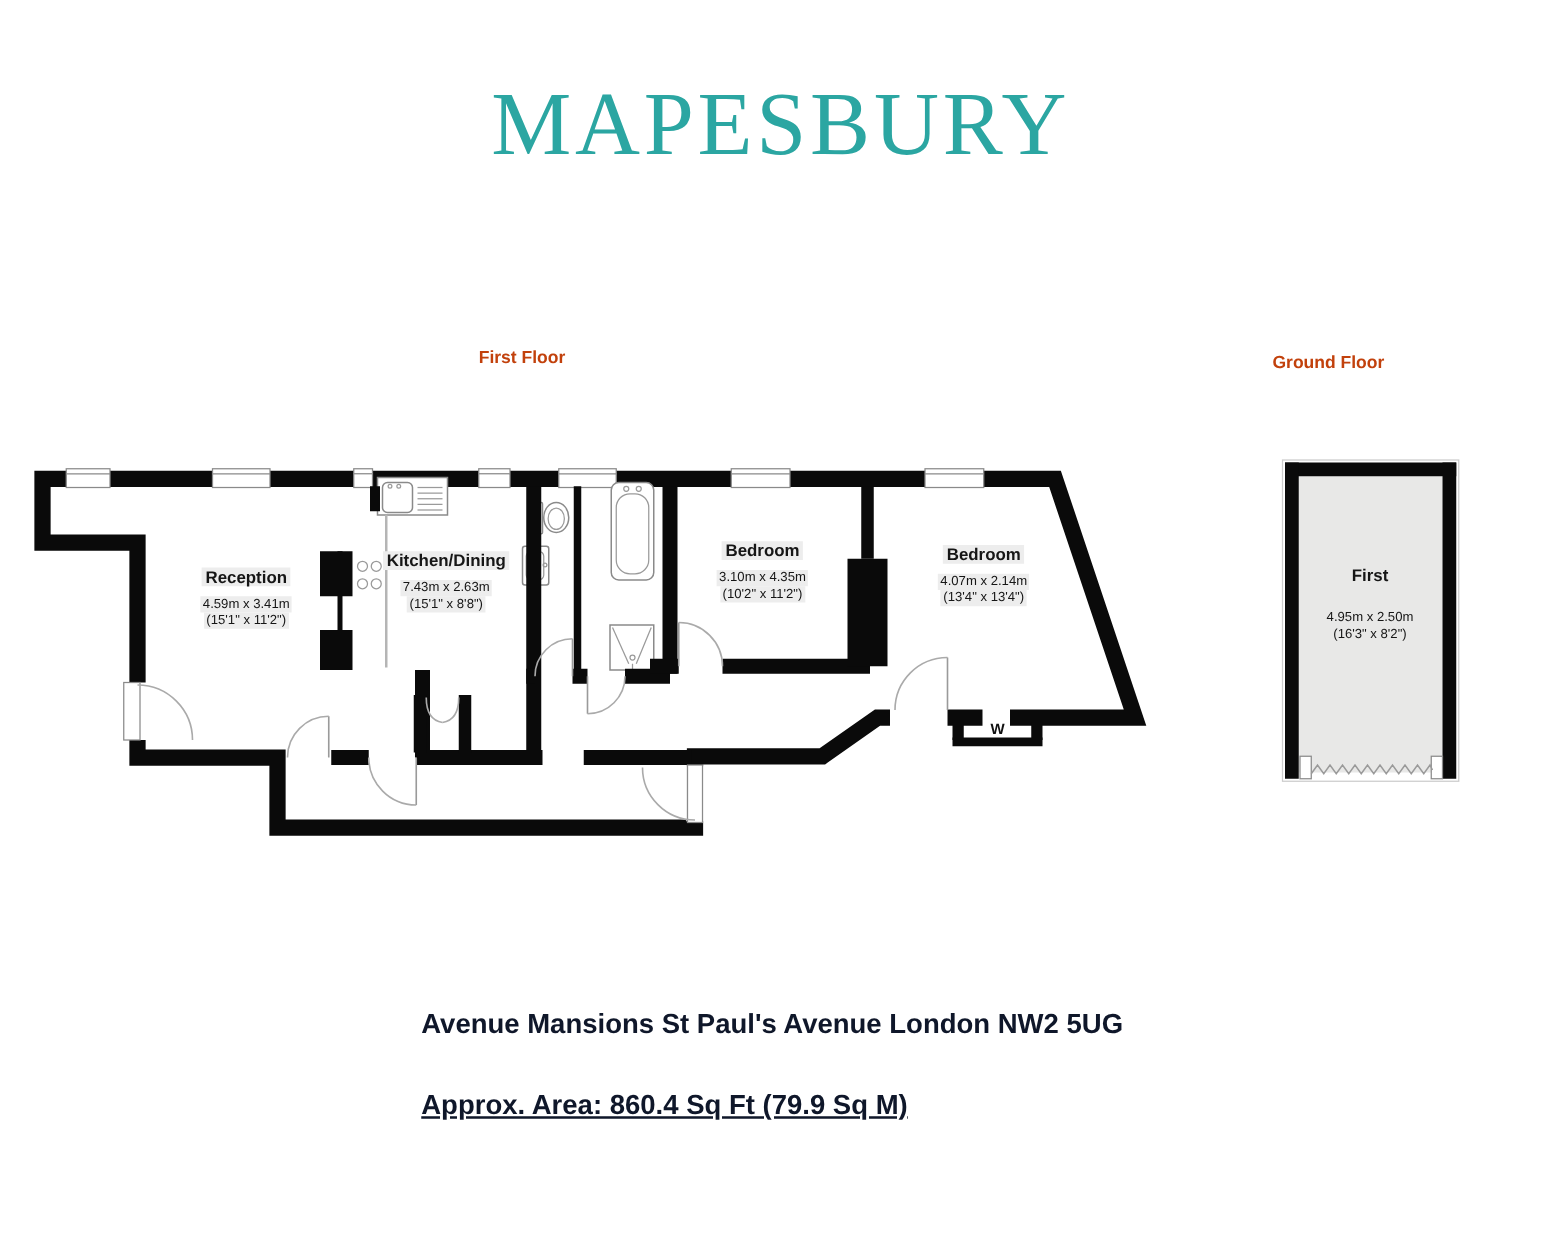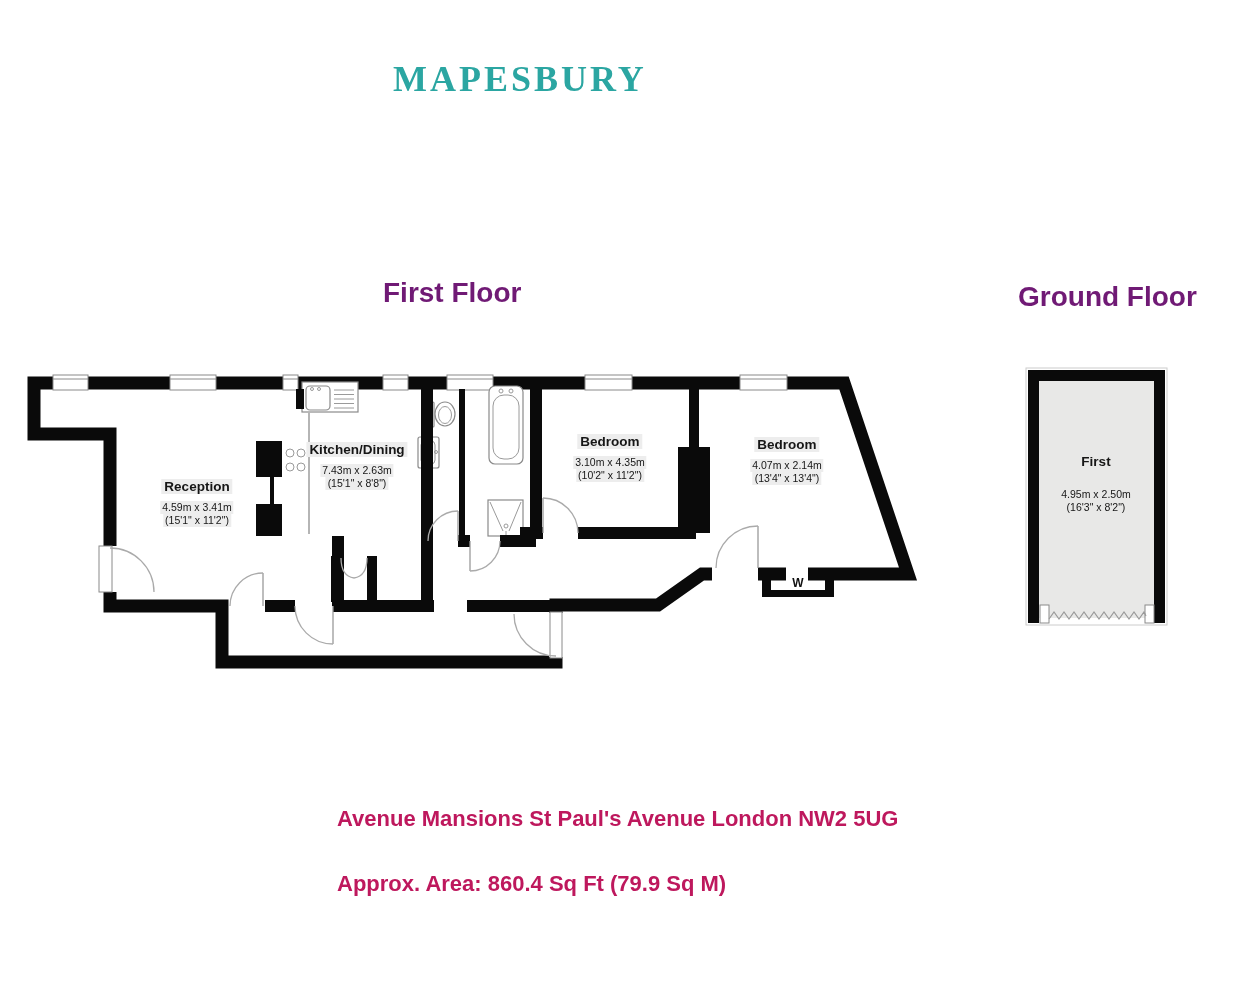--- a/index.html
+++ b/index.html
@@ -1,30 +1,30 @@
 <!DOCTYPE html>
 <html><head>
 <meta charset="utf-8">
 <style>
   html,body{margin:0;padding:0;background:#fff;}
   .page{position:relative;width:1244px;height:986px;background:#ffffff;overflow:hidden;font-family:"Liberation Sans",sans-serif;color:#111;}
-  .logo{position:absolute;left:393px;top:58px;font-family:"Liberation Serif",serif;font-weight:700;font-size:36px;letter-spacing:3px;color:#2BA6A2;white-space:nowrap;text-align:right;}
-  .floor-label{position:absolute;font-size:28px;font-weight:700;color:#701a75;white-space:nowrap;}
+  .logo{position:absolute;left:393px;top:58px;font-family:"Liberation Serif",serif;font-weight:400;font-size:72px;letter-spacing:3px;color:#2BA6A2;white-space:nowrap;text-align:right;}
+  .floor-label{position:absolute;font-size:14px;font-weight:700;color:#c2410c;white-space:nowrap;}
   #first-floor-label{left:383px;top:277px;}
   #ground-floor-label{left:1018px;top:281px;text-align:right;}
   .plan{position:absolute;left:0;top:0;}
   .room-label{position:absolute;transform:translateX(-50%);text-align:center;color:#161616;z-index:3;}
   .room-name{display:inline-block;font-size:13.5px;font-weight:700;background:#ededed;padding:0 3px;white-space:nowrap;}
   .room-dims{display:block;margin-top:6px;font-size:10.5px;line-height:1.25;}
   .room-dims .dim{background:#ededed;display:inline-block;padding:0 2px;white-space:nowrap;}
   .on-grey .room-name,.on-grey .dim{background:transparent;}
   .w-label{position:absolute;left:798px;top:583px;transform:translate(-50%,-50%);font-size:12px;font-weight:700;z-index:3;}
-  .footer-line{position:absolute;font-size:22px;font-weight:700;color:#be185d;white-space:nowrap;}
+  .footer-line{position:absolute;font-size:22px;font-weight:700;color:#0f172a;white-space:nowrap;}
   #address-line{left:337px;top:806px;}
-  #area-line{left:337px;top:871px;}
+  #area-line{left:337px;top:871px;text-decoration:underline;}
   
   .wall{fill:#0a0a0a;stroke:none;}
   .outer{fill:#ffffff;stroke:#0a0a0a;stroke-width:13;stroke-linejoin:miter;}
   .gap{fill:#ffffff;stroke:none;}
   .win{fill:#ffffff;stroke:#8a8a8a;stroke-width:1;}
   .winline{stroke:#8a8a8a;stroke-width:1;}
   .fix{fill:#ffffff;stroke:#8a8a8a;stroke-width:1.2;}
   .fixthin{fill:none;stroke:#9a9a9a;stroke-width:1;}
   .arc{fill:none;stroke:#aaaaaa;stroke-width:1.3;}
   .leaf{stroke:#9a9a9a;stroke-width:1.3;}
@@ -183,21 +183,21 @@
       <rect class="garagefill" x="1039" y="381" width="115" height="237"></rect>
       <rect class="wall" x="1028" y="370" width="137" height="11"></rect>
       <rect class="wall" x="1028" y="370" width="11" height="253"></rect>
       <rect class="wall" x="1154" y="370" width="11" height="253"></rect>
       <rect class="leafbox" x="1040" y="605" width="9" height="18"></rect>
       <rect class="leafbox" x="1145" y="605" width="9" height="18"></rect>
       <polyline class="zigzag" points="1049,619 1054,612 1059,619 1064,612 1069,619 1074,612 1079,619 1084,612 1089,619 1094,612 1099,619 1104,612 1109,619 1114,612 1119,619 1124,612 1129,619 1134,612 1139,619 1144,612 1146,616"></polyline>
     </g>
   </svg>
 
-  <div class="room-label" style="left:197px;top:477px;">
+  <div class="room-label" style="left:197px;top:453px;">
     <span class="room-name">Reception</span>
     <span class="room-dims">
       <span class="dim">4.59m x 3.41m</span><br>
       <span class="dim">(15'1" x 11'2")</span>
     </span>
   </div>
 
   <div class="room-label" style="left:357px;top:440px;text-align:center;">
     <span class="room-name">Kitchen/Dining</span>
     <span class="room-dims">

